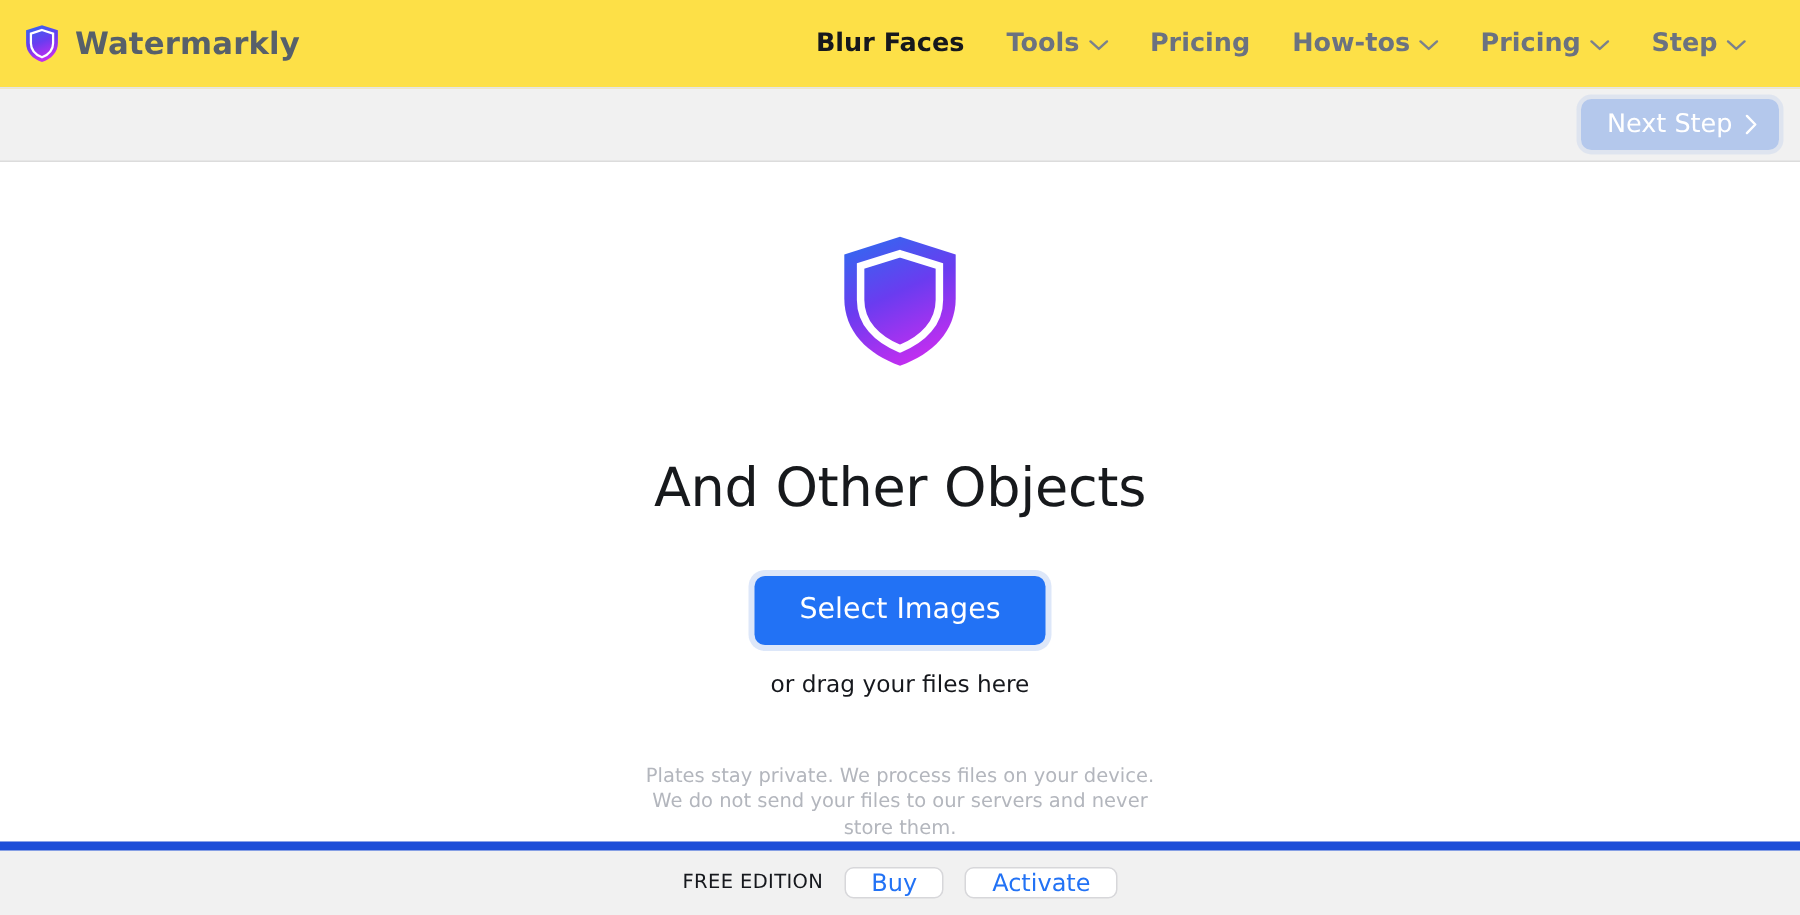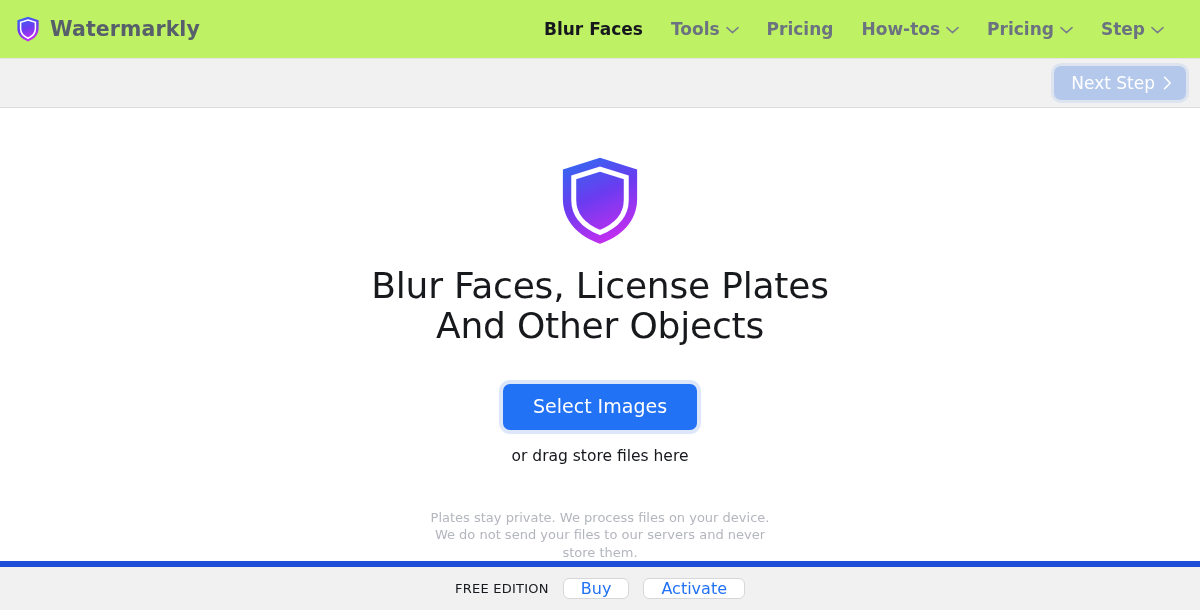--- a/index.html
+++ b/index.html
@@ -23,21 +23,21 @@
     position: relative;
     display: flex;
     flex-direction: column;
     background: #ffffff;
   }
 
   
   .site-header {
     height: 59px;
     flex: 0 0 59px;
-    background: #bef264;
+    background: #fde047;
     border-bottom: 1px solid #e4e4e7;
     display: flex;
     align-items: center;
     padding: 0 22px 0 16px;
     position: relative;
     z-index: 5;
   }
 
   .brand {
     display: flex;
@@ -304,27 +304,27 @@
           <stop offset="0%" stop-color="#2f6bf0"></stop>
           <stop offset="50%" stop-color="#6a3cf0"></stop>
           <stop offset="100%" stop-color="#c02ef0"></stop>
         </linearGradient>
       </defs>
       <path d="M44 2 L85 15 V47.5 C85 71.5 68 88.5 44 97 C20 88.5 3 71.5 3 47.5 V15 Z" fill="url(#heroGrad)"></path>
       <path d="M44 14.5 L73 23.5 V48.5 C73 65.5 61 77.5 44 84.5 C27 77.5 15 65.5 15 48.5 V23.5 Z" fill="none" stroke="#ffffff" stroke-width="5.5"></path>
     </svg>
 
     <h1 class="hero-title">
-      <span>Blur Faces, License Plates</span><br>
+      <br>
       <span>And Other Objects</span>
     </h1>
 
     <button class="select-images-btn">Select Images</button>
 
-    <div class="drag-hint">or drag store files here</div>
+    <div class="drag-hint">or drag your files here</div>
 
     <p class="privacy-note">Plates stay private. We process files on your device. We do not send your files to our servers and never store them.</p>
 
   </main>
 
   <footer class="site-footer">
     <span class="edition-label">FREE EDITION</span>
     <button class="footer-btn">Buy</button>
     <button class="footer-btn">Activate</button>
   </footer>

